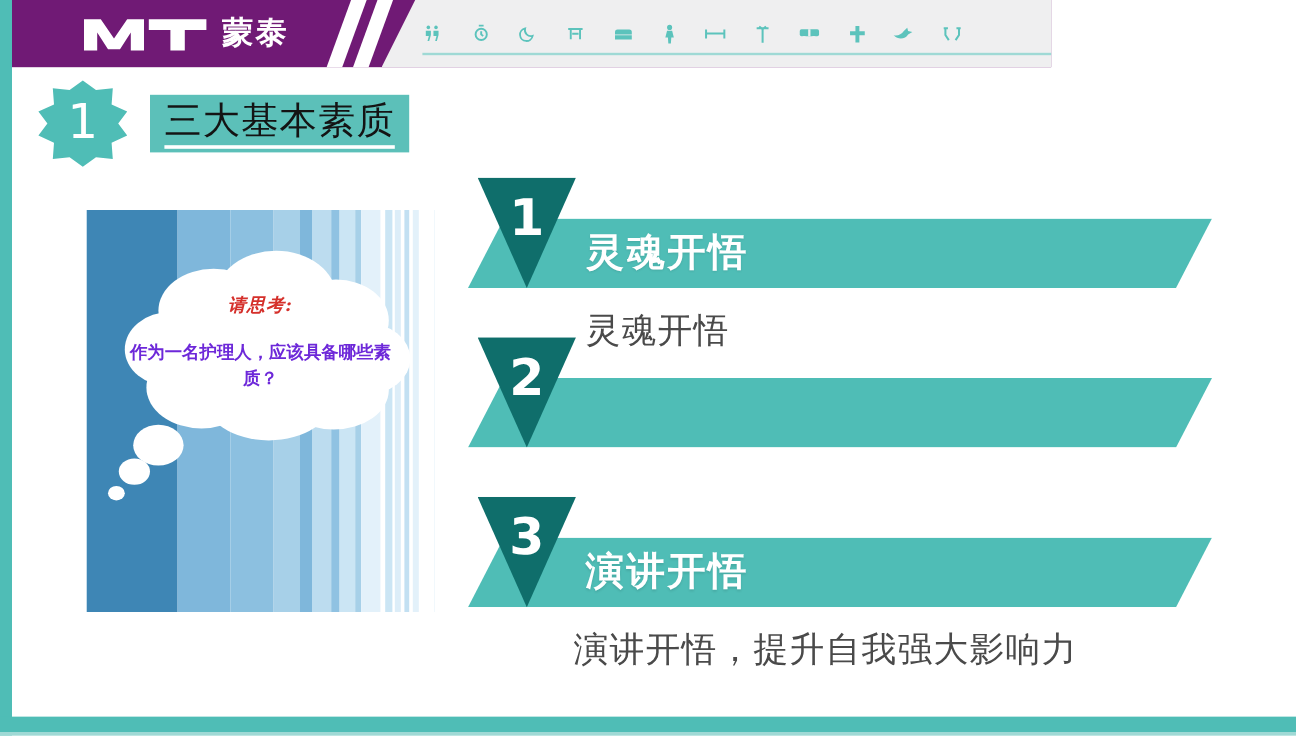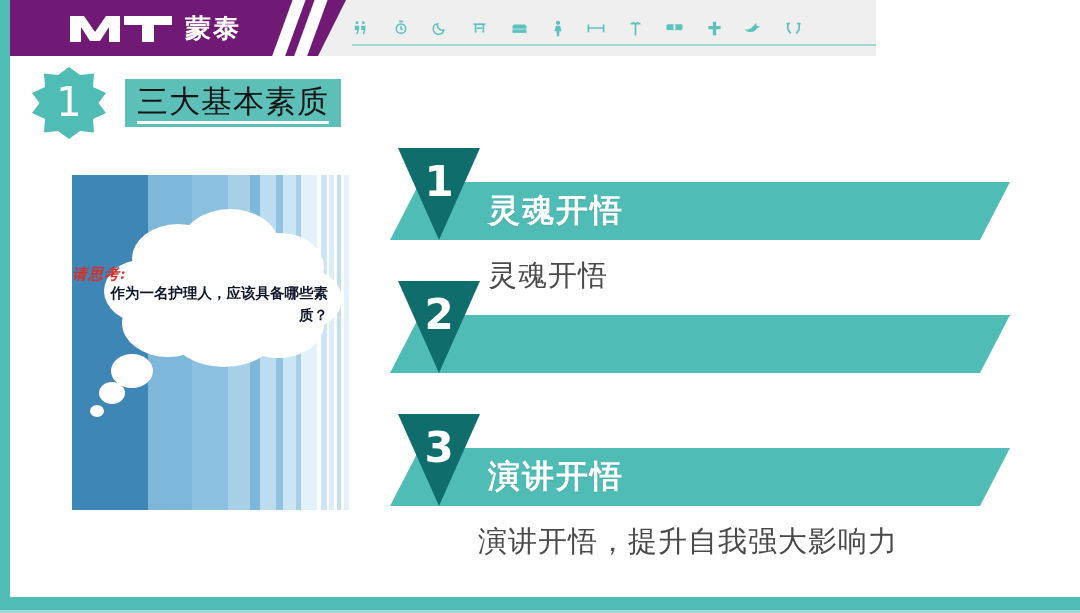--- a/index.html
+++ b/index.html
@@ -73,28 +73,28 @@
   }
 
   
   .picture{
     position:absolute;left:72px;top:175px;width:290px;height:335px;
     overflow:hidden;background:#d9edf7;
   }
   .stripes{position:absolute;inset:0;}
   .cloud-wrap{position:absolute;left:0;top:0;width:290px;height:335px;}
   .cloud-txt-red{
-    position:absolute;left:0;right:0;top:70px;text-align:left;
+    position:absolute;left:0;right:0;top:70px;text-align:center;
     color:#d5302b;font-size:15px;font-weight:700;font-style:italic;
-    font-family:"DejaVu Serif","Liberation Serif",serif;letter-spacing:1px;margin-top:20px;
+    font-family:"DejaVu Serif","Liberation Serif",serif;letter-spacing:1px;
   }
   .cloud-txt{
-    position:absolute;left:34px;width:222px;top:108px;text-align:right;
-    color:#0f172a;font-size:14.5px;font-weight:700;line-height:1.55;
-    font-family:Liberation Mono, monospace;
+    position:absolute;left:34px;width:222px;top:108px;text-align:center;
+    color:#6d28d9;font-size:14.5px;font-weight:700;line-height:1.55;
+    font-family:Liberation Serif, serif;
   }
 
   
   .banner{position:absolute;width:620px;height:58px;}
   .banner-shape{
     position:absolute;left:0;top:0;width:620px;height:58px;
     background:#4fbdb6;
     clip-path:polygon(30px 0, 620px 0, 590px 58px, 0 58px);
   }
   .banner-label{

